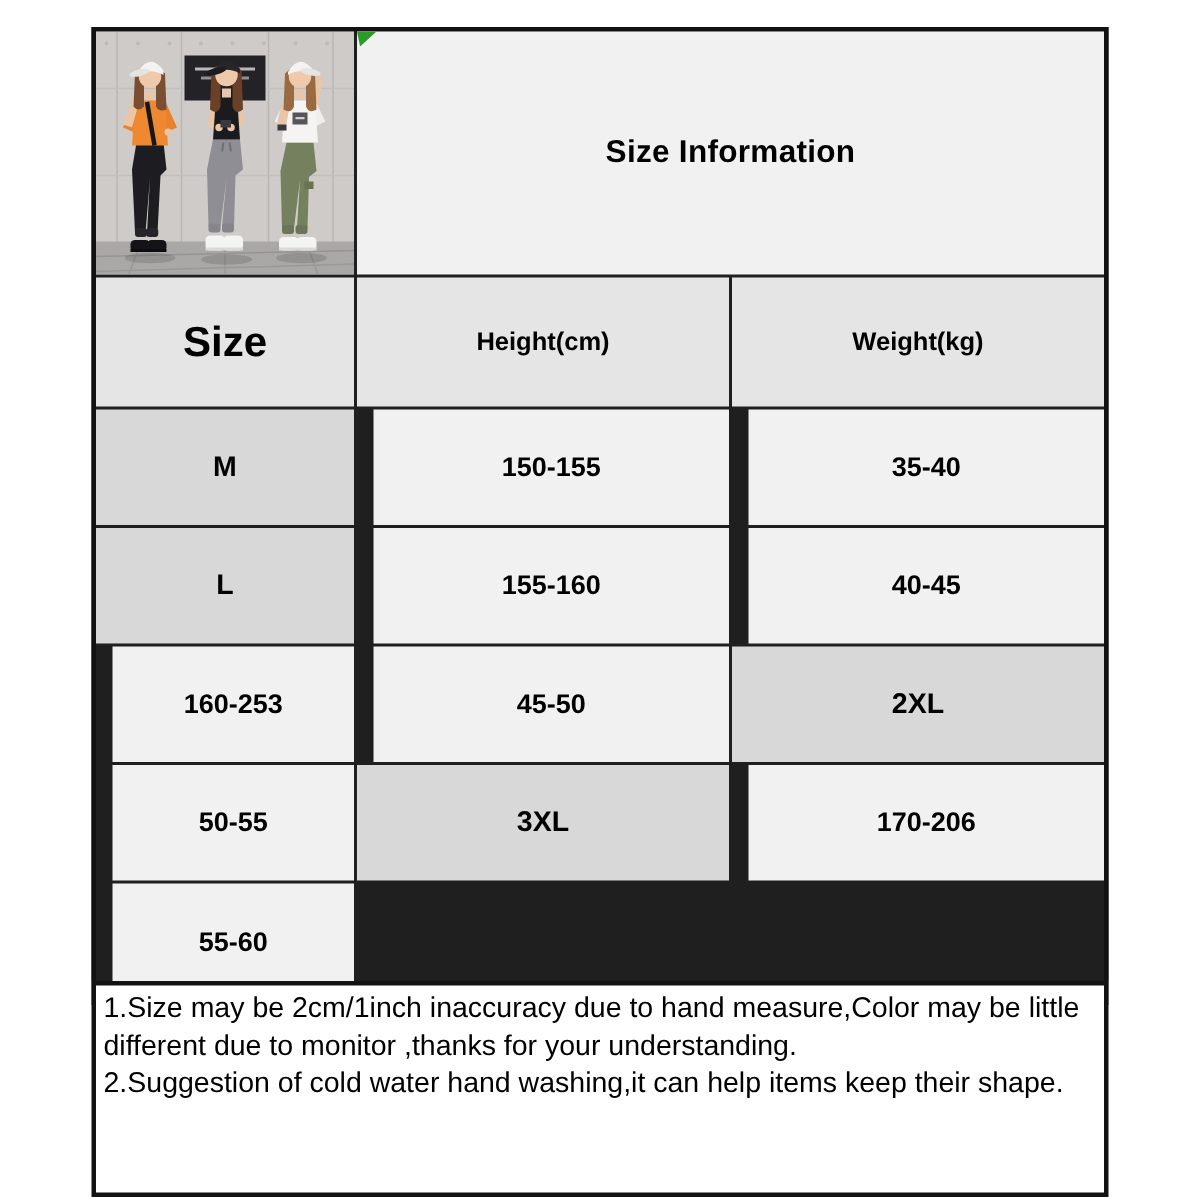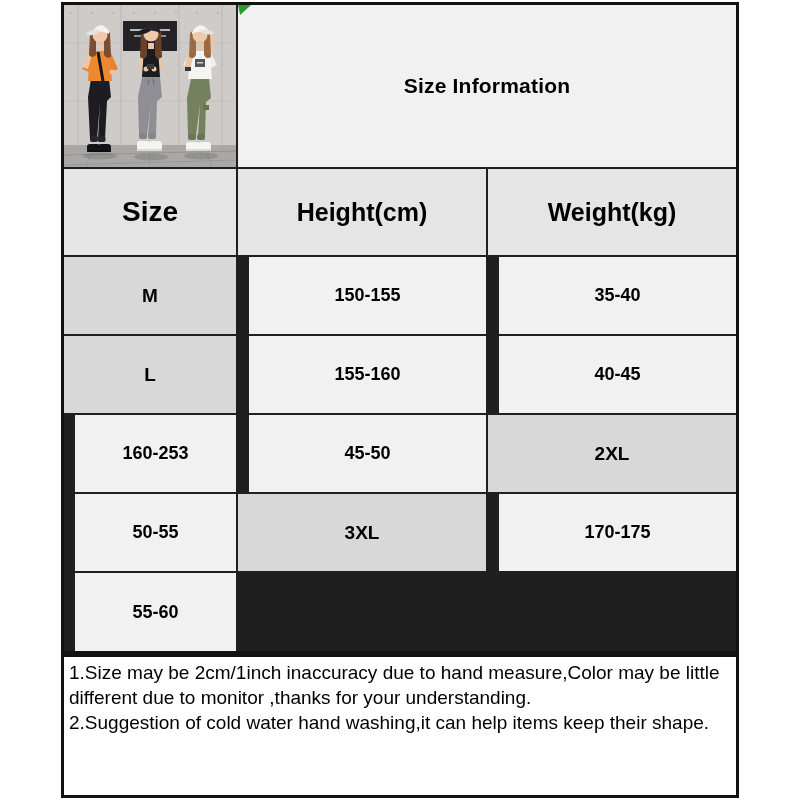--- a/index.html
+++ b/index.html
@@ -2,21 +2,21 @@
 <html><head>
 <meta charset="utf-8">
 <style>
   html,body{margin:0;padding:0;}
   body{
     width:800px;height:800px;background:#ffffff;
     font-family:"Liberation Sans", sans-serif;color:#000;
     position:relative;overflow:hidden;
   }
   .size-chart{
-    position:absolute;left:61px;top:2px;
+    position:absolute;left:61px;top:18px;
     display:grid;
     grid-template-columns:172px 248px 248px;
     grid-template-rows:162px 86px 77px 77px 77px 77px 78px;
     gap:2px;
     background:#1f1f1f;
     border:3px solid #121212;
   }
   .cell{
     display:flex;align-items:center;justify-content:center;
     text-align:center;
@@ -25,21 +25,21 @@
   .photo-cell svg{display:block;width:100%;height:100%;}
   .title-cell{
     grid-column:2 / span 2;background:#f1f1f1;position:relative;
     font-size:21px;font-weight:bold;letter-spacing:0.2px;
   }
   .corner-marker{
     position:absolute;left:0;top:0;width:13px;height:10px;
     clip-path:polygon(0 0,100% 0,16% 100%);
   }
   .head-gray{background:#e5e5e5;font-weight:bold;}
-  .col-head{font-size:25px;}
+  .col-head{font-size:17px;}
   .size-head{font-size:28px;}
   .size-label{background:#d8d8d8;font-weight:bold;font-size:19px;}
   .val{background:#f1f1f1;font-weight:bold;font-size:18px;margin-left:11px;}
   .attention-box{
     position:absolute;left:61px;top:654px;width:678px;height:144px;
     box-sizing:border-box;border:3px solid #121212;background:#ffffff;
     padding:3px 5px;
   }
   .attention-box div{
     font-size:19px;line-height:25px;white-space:nowrap;overflow:hidden;
@@ -180,21 +180,21 @@
   <div class="cell val">155-160</div>
   <div class="cell val">40-45</div>
 
   <div class="cell val">160-253</div>
   <div class="cell val">45-50</div>
 
   <div class="cell size-label">2XL</div>
   <div class="cell val">50-55</div>
 
   <div class="cell size-label">3XL</div>
-  <div class="cell val">170-175</div>
+  <div class="cell val">170-206</div>
   <div class="cell val">55-60</div>
 
 </div>
 
 <div class="attention-box">
   <div>1.Size may be 2cm/1inch inaccuracy due to hand measure,Color may be little</div>
   <div>different due to monitor ,thanks for your understanding.</div>
   <div>2.Suggestion of cold water hand washing,it can help items keep their shape.</div>
 </div>
 

